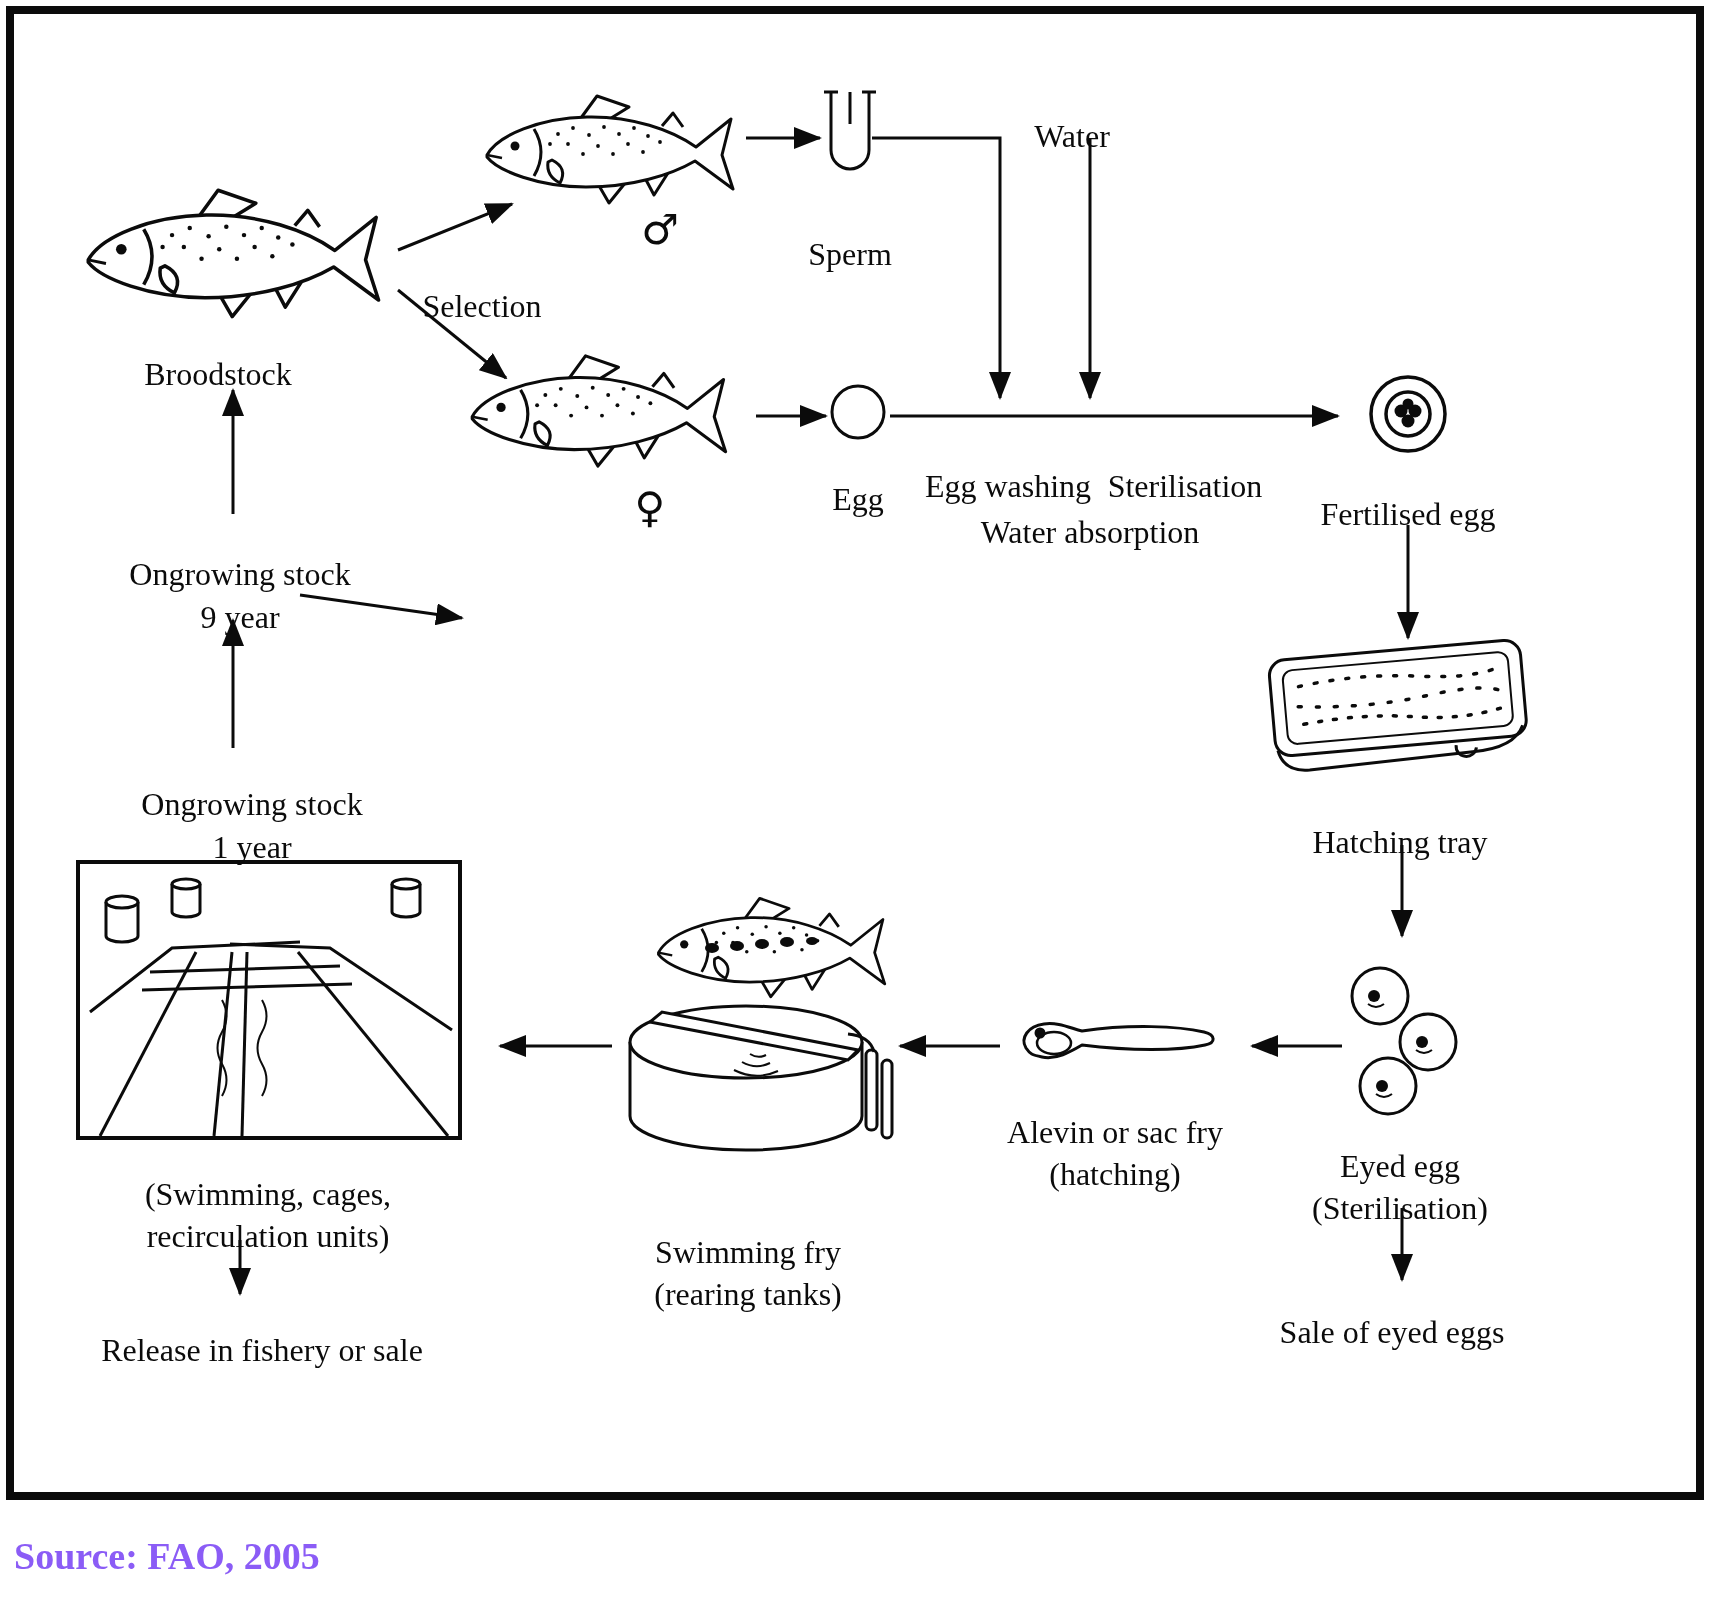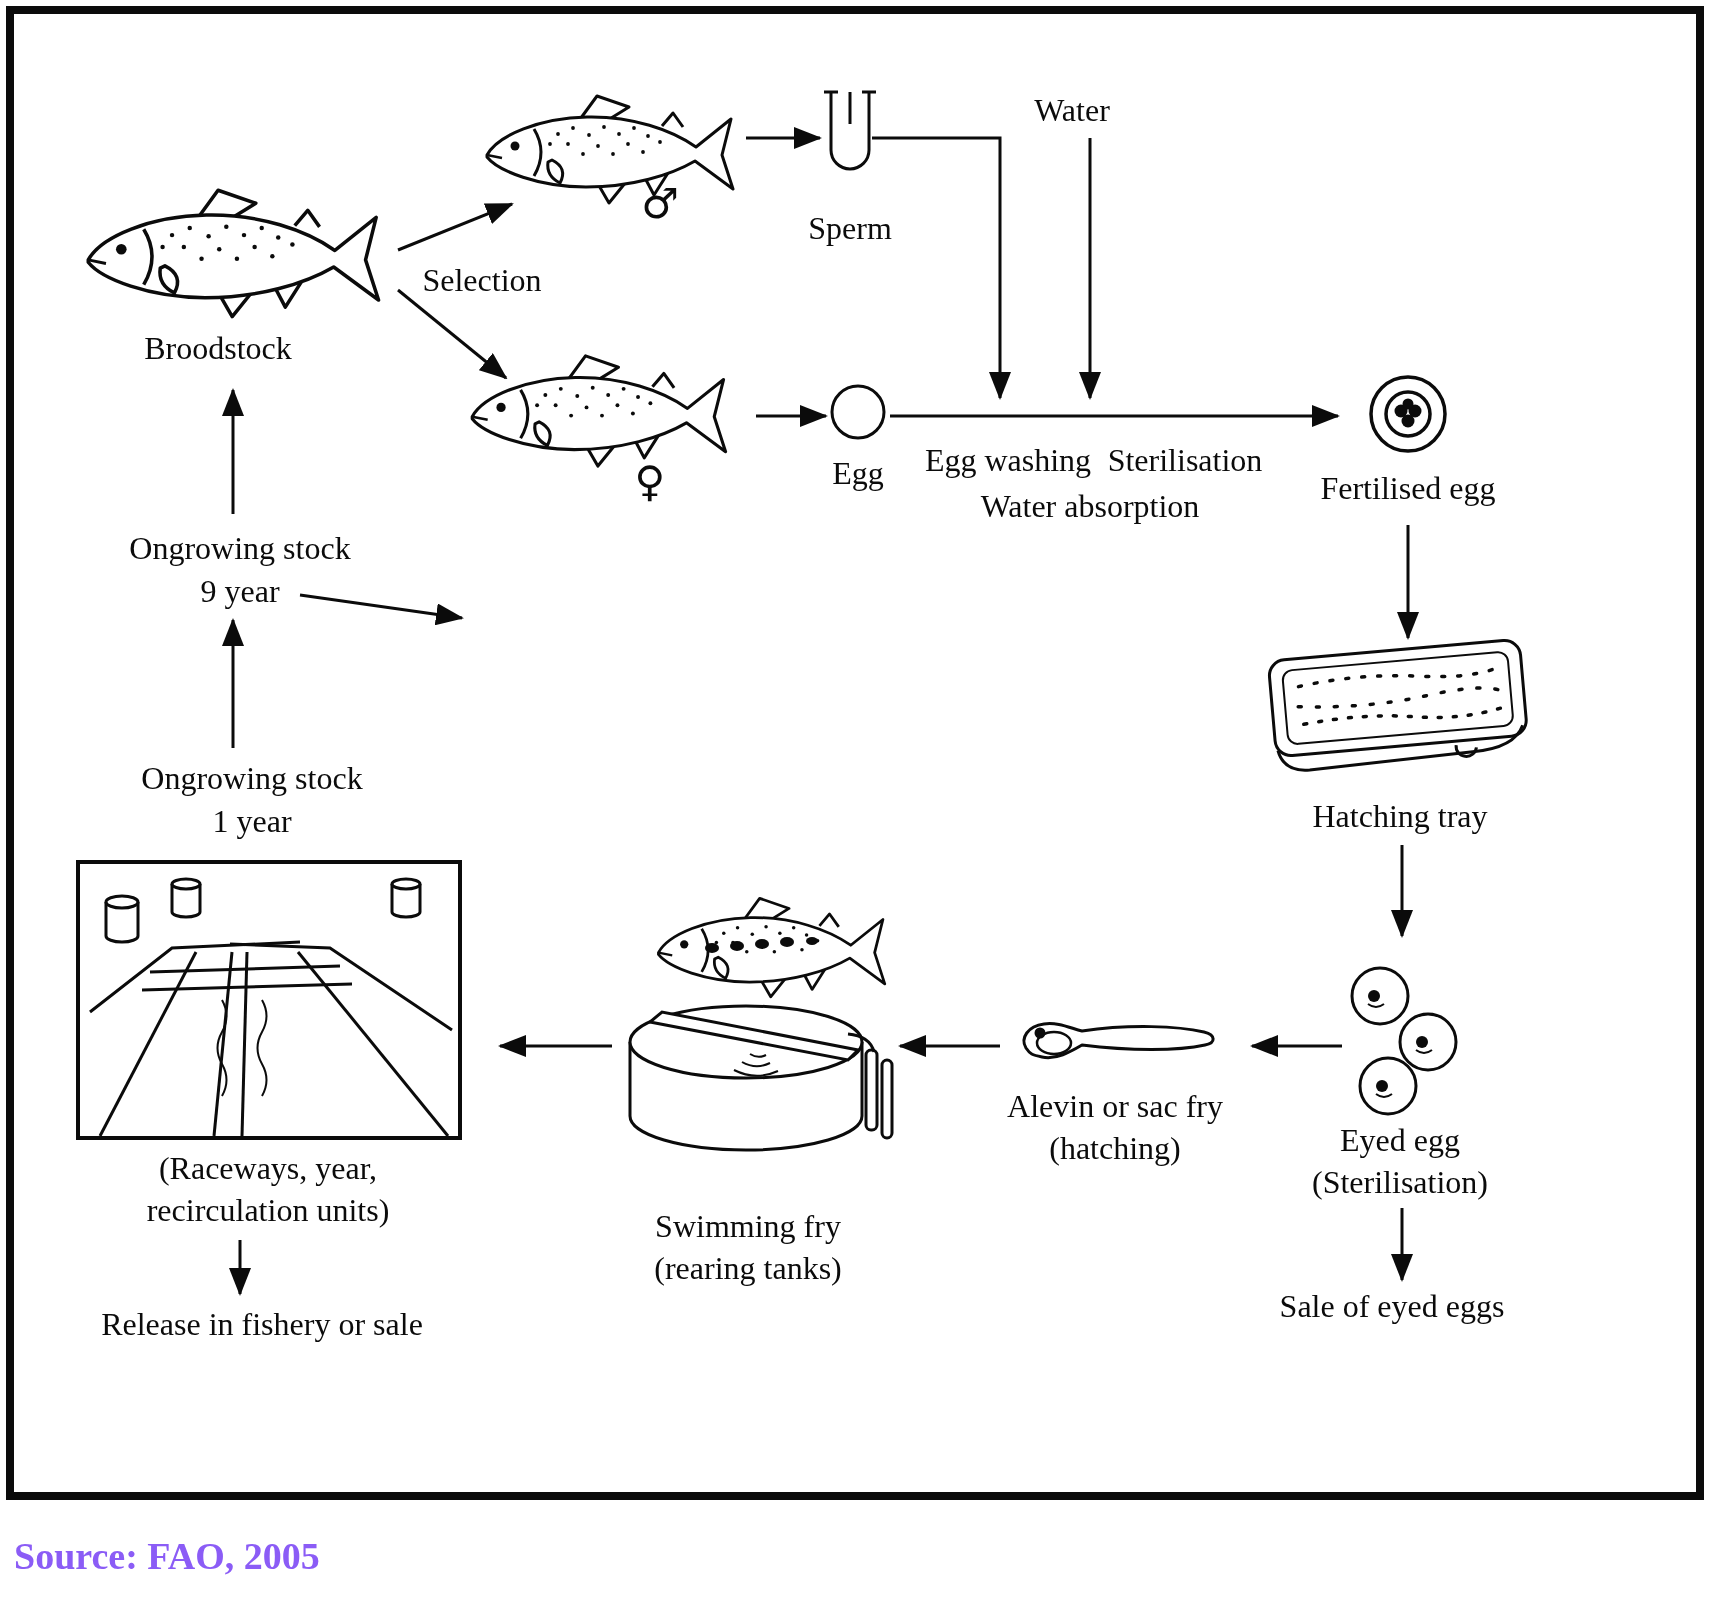--- a/index.html
+++ b/index.html
@@ -3,21 +3,21 @@
 <meta charset="utf-8">
 <style>
   html,body{margin:0;padding:0;background:#ffffff;}
   .canvas{
     position:relative;width:1710px;height:1622px;background:#ffffff;
     font-family:"Liberation Serif",serif;color:#0b0b0b;overflow:hidden;
   }
   .art{position:absolute;left:0;top:0;width:1710px;height:1622px;}
   .lbl{
     position:absolute;font-size:32px;line-height:1.15;white-space:nowrap;
-    transform:translateX(-50%);color:#0b0b0b;
+    transform:translateX(-50%);color:#0b0b0b;margin-top:26px;
   }
   .sym{font-family:"DejaVu Sans",sans-serif;font-size:42px;}
   .src{
     position:absolute;left:14px;top:1534px;font-size:38px;font-weight:bold;
     white-space:nowrap;color:#8b5cf6;
   }
 </style>
 </head>
 <body>
 
@@ -209,21 +209,21 @@
   <div class="lbl" style="left:1090px;top:488px">Water absorption</div>
   <div class="lbl" style="left:1408px;top:470px">Fertilised egg</div>
   <div class="lbl" style="left:1400px;top:798px">Hatching tray</div>
   <div class="lbl" style="left:1400px;top:1122px">Eyed egg</div>
   <div class="lbl" style="left:1400px;top:1164px">(Sterilisation)</div>
   <div class="lbl" style="left:1392px;top:1288px">Sale of eyed eggs</div>
   <div class="lbl" style="left:1115px;top:1088px">Alevin or sac fry</div>
   <div class="lbl" style="left:1115px;top:1130px">(hatching)</div>
   <div class="lbl" style="left:748px;top:1208px">Swimming fry</div>
   <div class="lbl" style="left:748px;top:1250px">(rearing tanks)</div>
-  <div class="lbl" style="left:268px;top:1150px">(Raceways, year,</div>
+  <div class="lbl" style="left:268px;top:1150px">(Swimming, cages,</div>
   <div class="lbl" style="left:268px;top:1192px">recirculation units)</div>
   <div class="lbl" style="left:262px;top:1306px">Release in fishery or sale</div>
   <div class="lbl" style="left:240px;top:530px">Ongrowing stock</div>
   <div class="lbl" style="left:240px;top:573px">9 year</div>
   <div class="lbl" style="left:252px;top:760px">Ongrowing stock</div>
   <div class="lbl" style="left:252px;top:803px">1 year</div>
 
   <div class="src">Source: FAO, 2005</div>
 </div>
 

